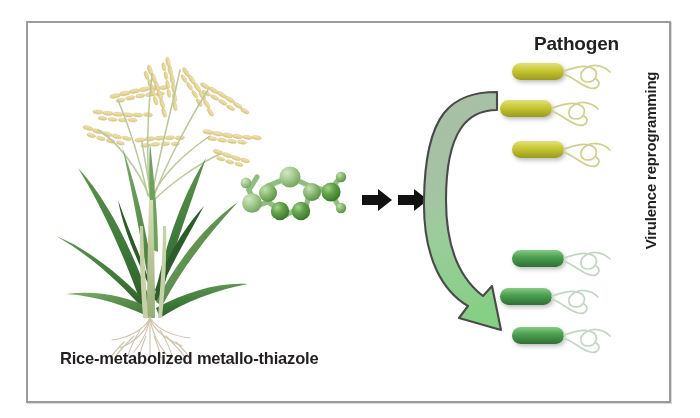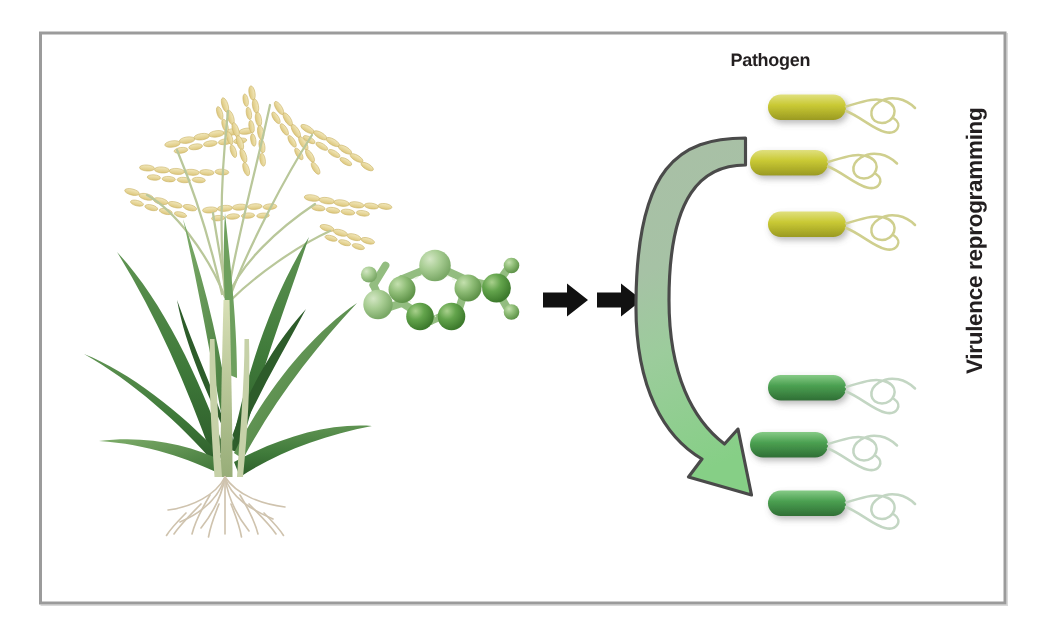--- a/index.html
+++ b/index.html
@@ -48,23 +48,23 @@
     font-family: "Liberation Sans", sans-serif;
     white-space: nowrap;
     letter-spacing: -0.2px;
   }
   #label-caption {
     left: 60px;
     top: 349px;
     font-size: 16.5px;
   }
   #label-pathogen {
-    left: 487px;
+    left: 534px;
     top: 33px;
-    font-size: 12px;
+    font-size: 19px;
   }
   #label-commensal {
     left: 500px;
     top: 350px;
     font-size: 15px;
   }
   #label-virulence {
     left: 560px;
     top: 152px;
     font-size: 15px;
@@ -436,19 +436,20 @@
       <g filter="url(#softShadow)">
         <rect x="512" y="327" width="52" height="17" rx="8.5" fill="url(#commGrad)"></rect>
       </g>
       <g fill="none" stroke="#c3d6c3" stroke-width="1.7" stroke-linecap="round">
         <path d="M564,335 C574,332 584,328 592,332 C600,336 596,346 588,346 C580,346 578,337 586,332 C594,327 604,330 610,336"></path>
         <path d="M564,338 C574,342 582,350 590,352 C598,354 602,347 596,343"></path>
       </g>
     </svg>
   </div>
 
+  <div class="fig-label" id="label-caption">Rice-metabolized metallo-thiazole</div>
 
   <div class="fig-label" id="label-pathogen">Pathogen</div>
 
 
   <div class="fig-label" id="label-virulence">Virulence reprogramming</div>
 
 </div>
 
 </body></html>

